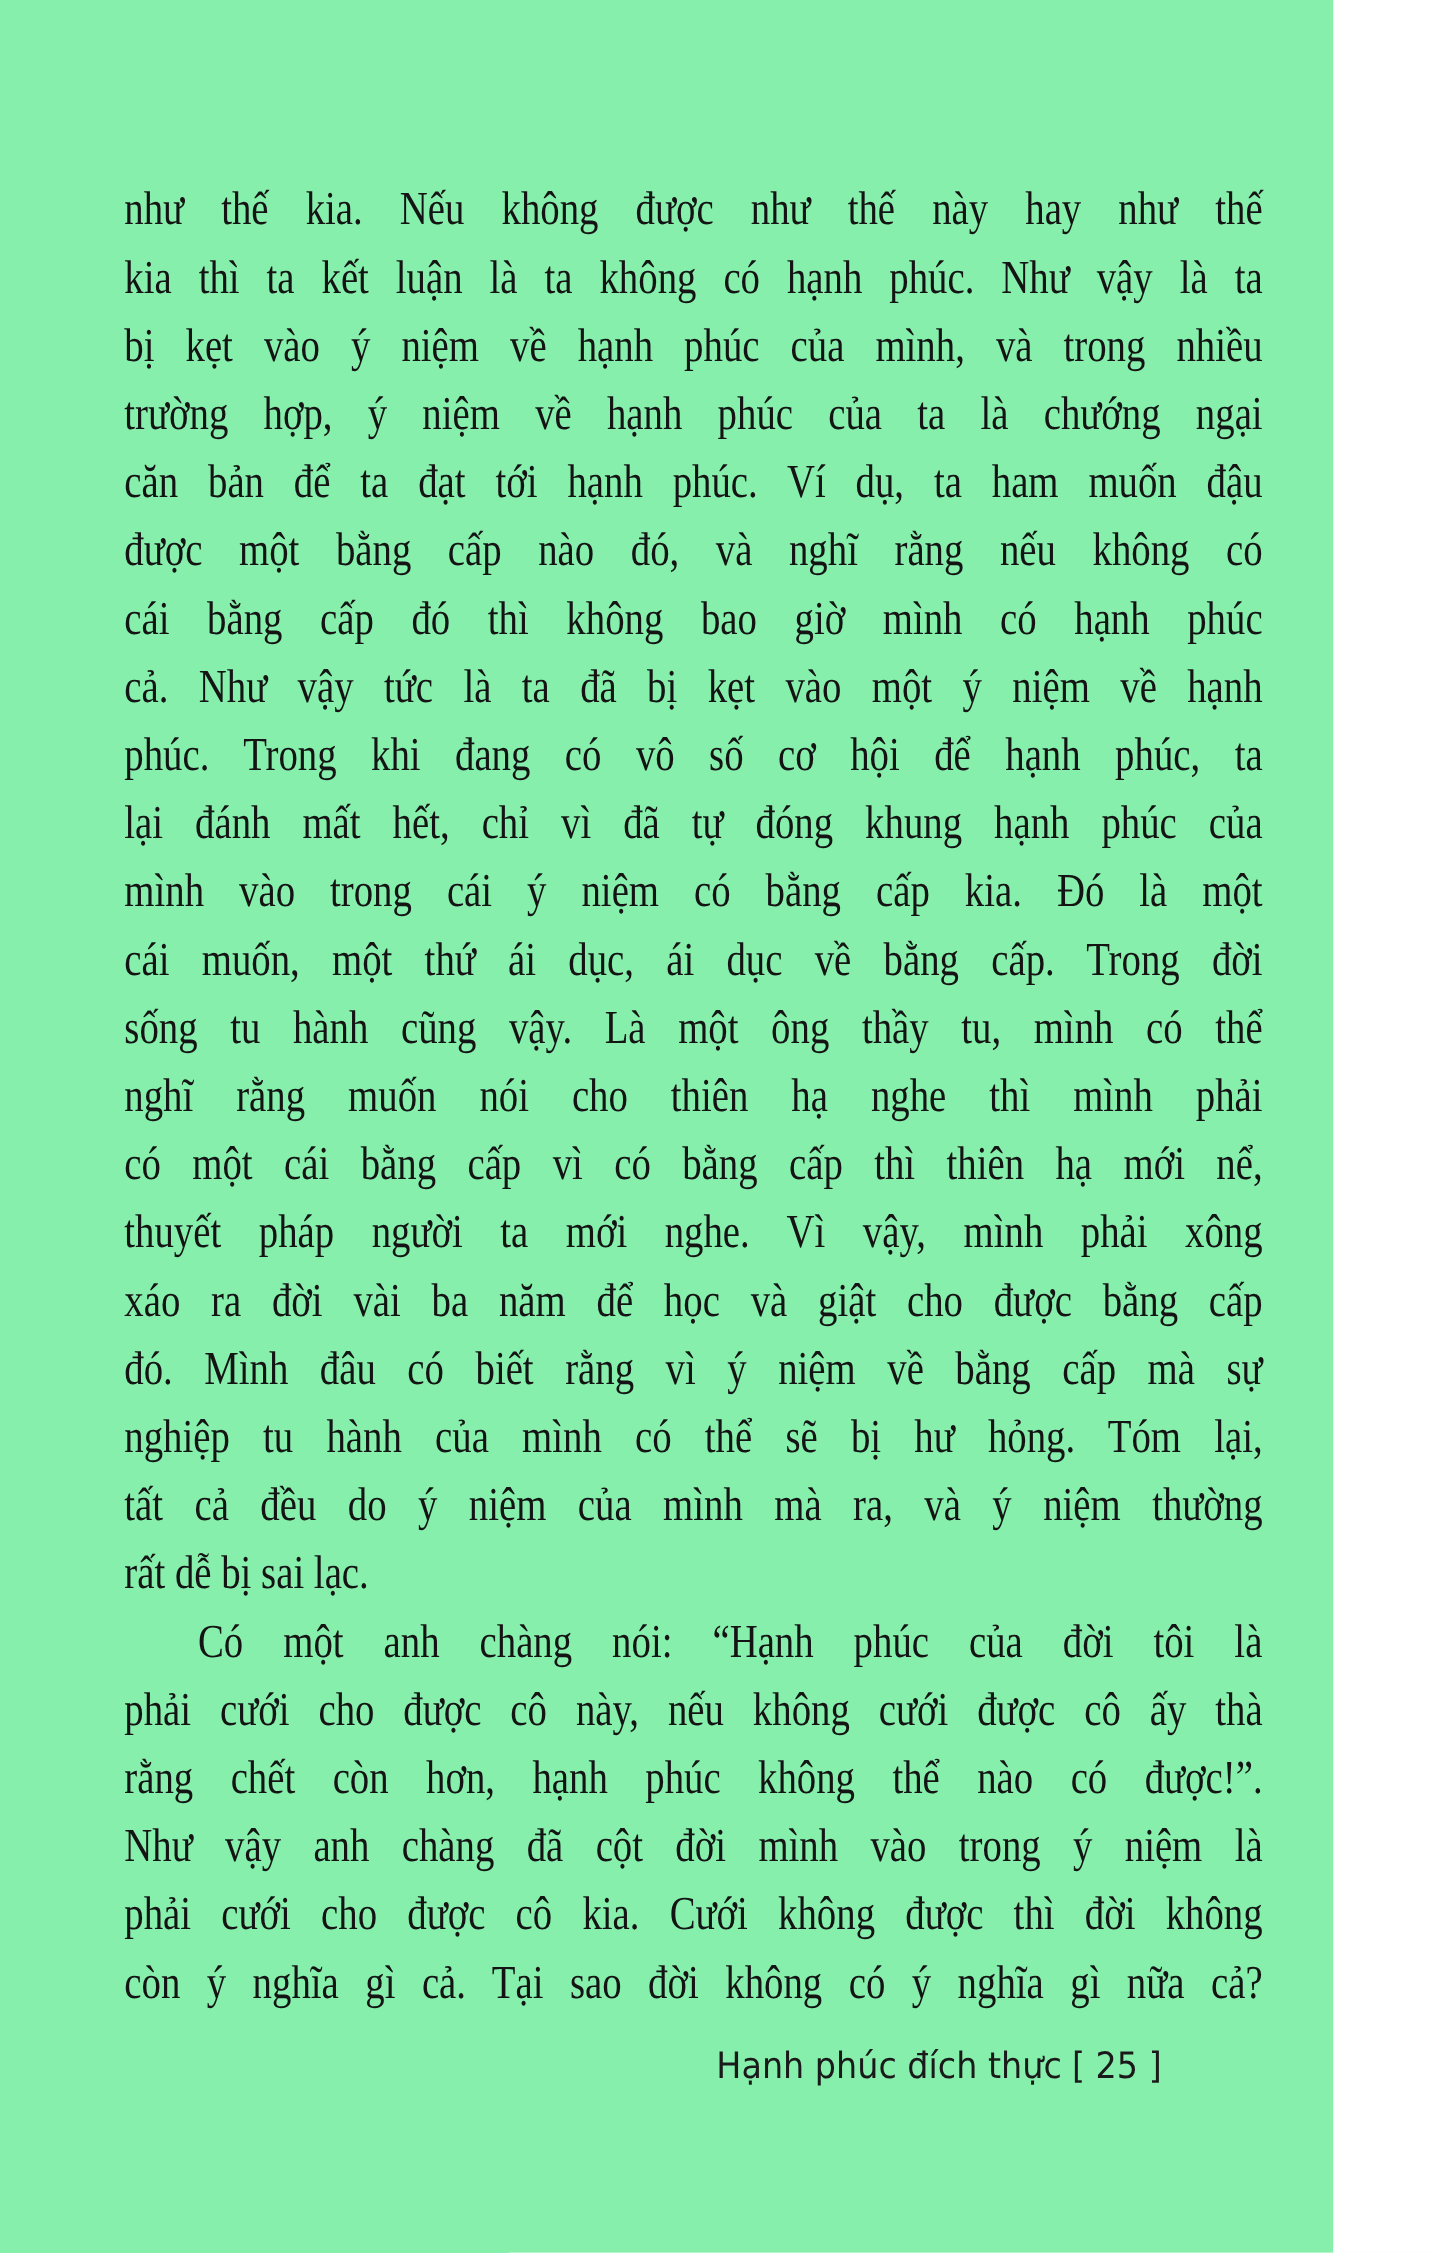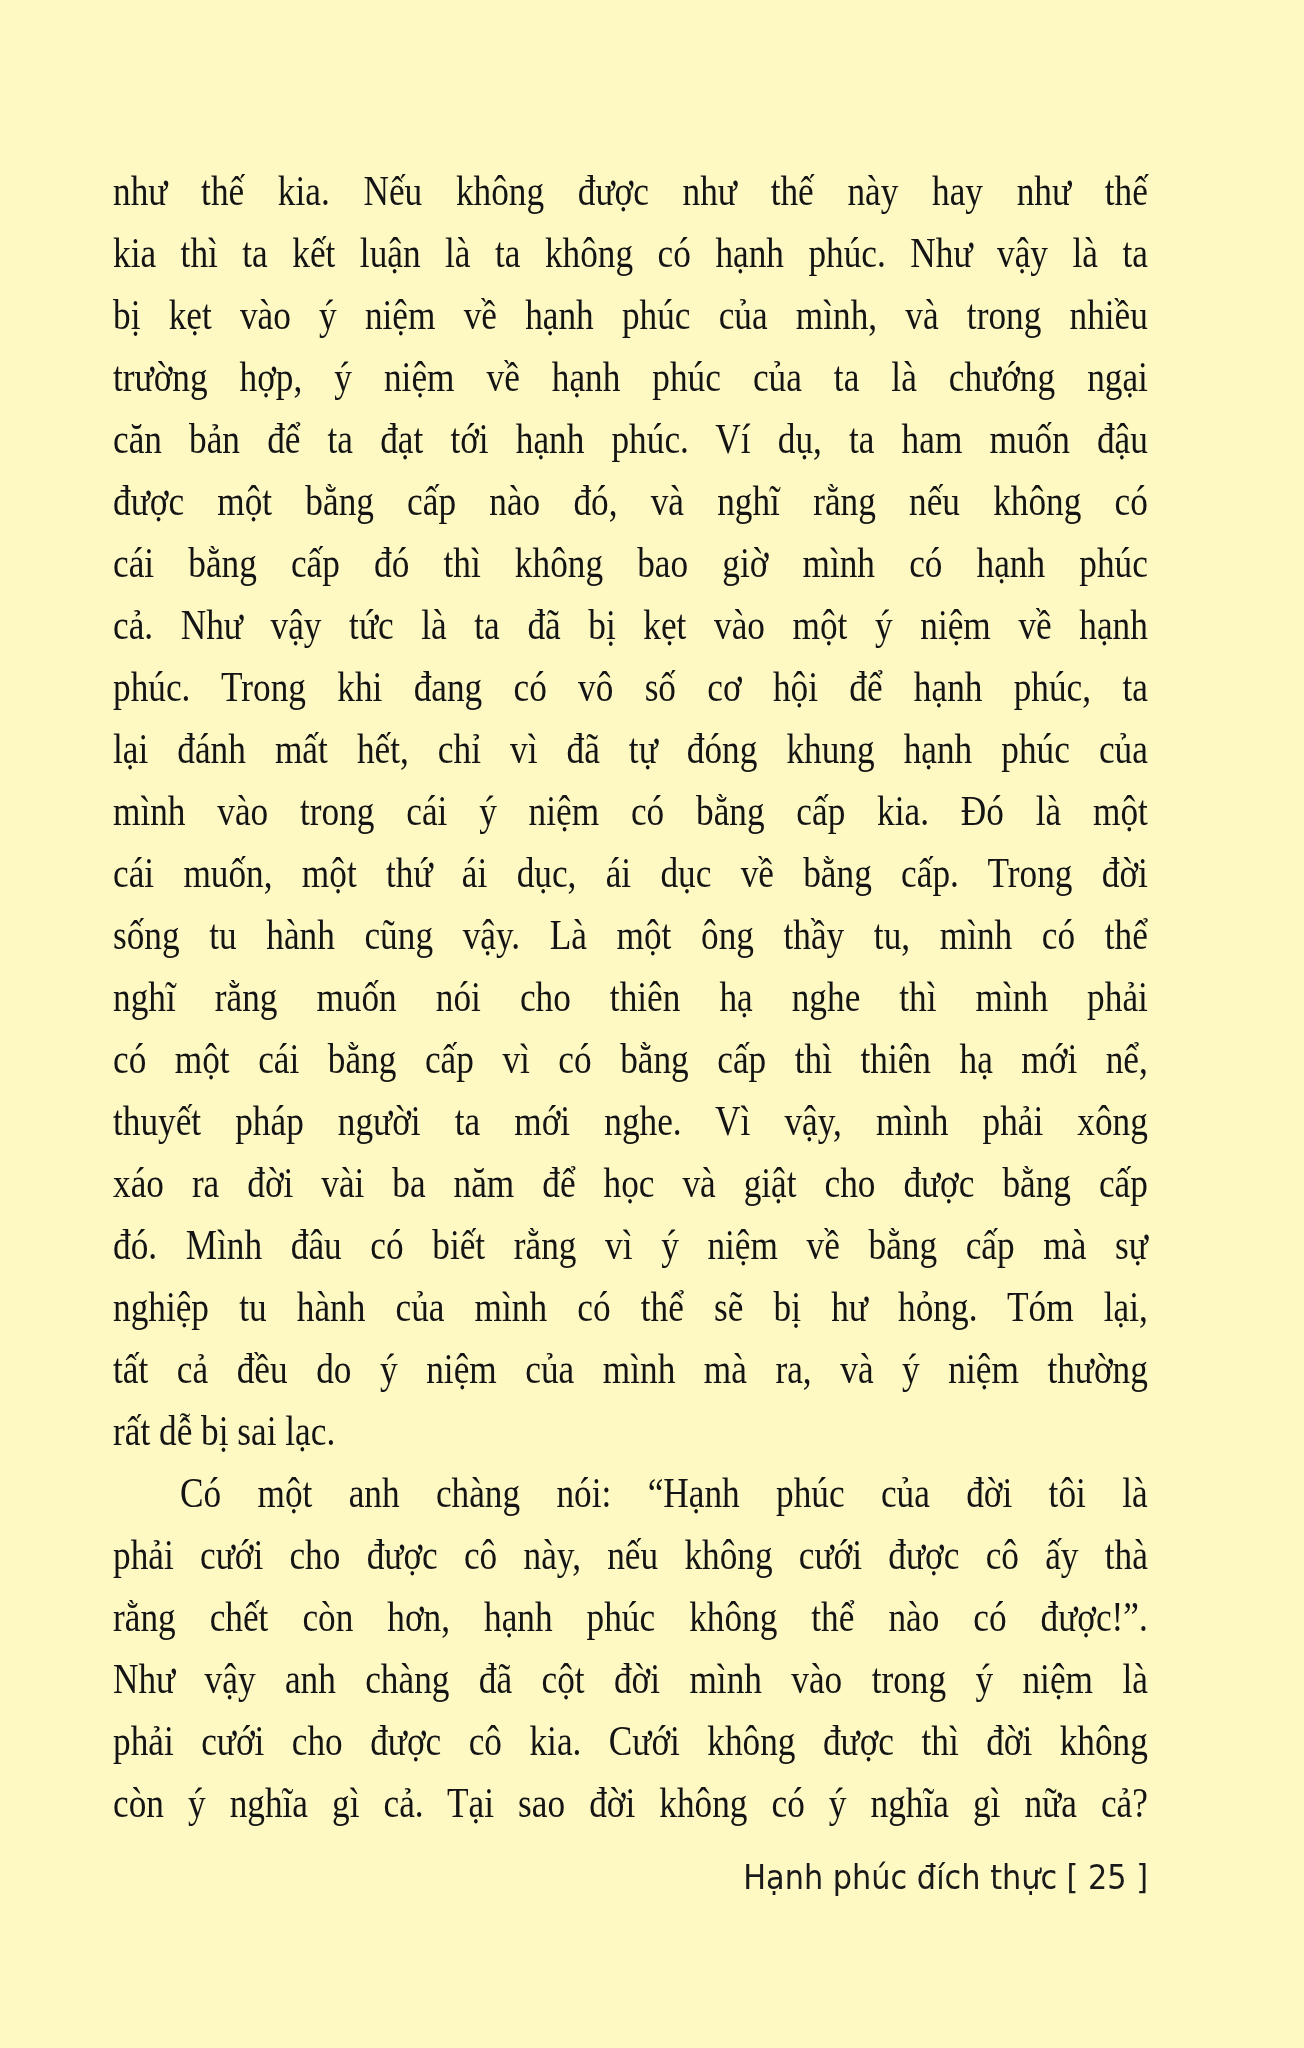--- a/index.html
+++ b/index.html
@@ -10,23 +10,23 @@
     body {
       width: 1304px;
       height: 2048px;
       position: relative;
       overflow: hidden;
     }
     .page {
       position: absolute;
       left: 0;
       top: 0;
-      width: 1304px;
+      width: 1212px;
       height: 2048px;
-      background: #fef9c3;
+      background: #86efac;
     }
     .line {
       position: absolute;
       left: 113px;
       width: 1262px;
       height: 62px;
       font-family: "Liberation Serif", "DejaVu Serif", serif;
       font-size: 43px;
       line-height: 62px;
       color: #141414;

